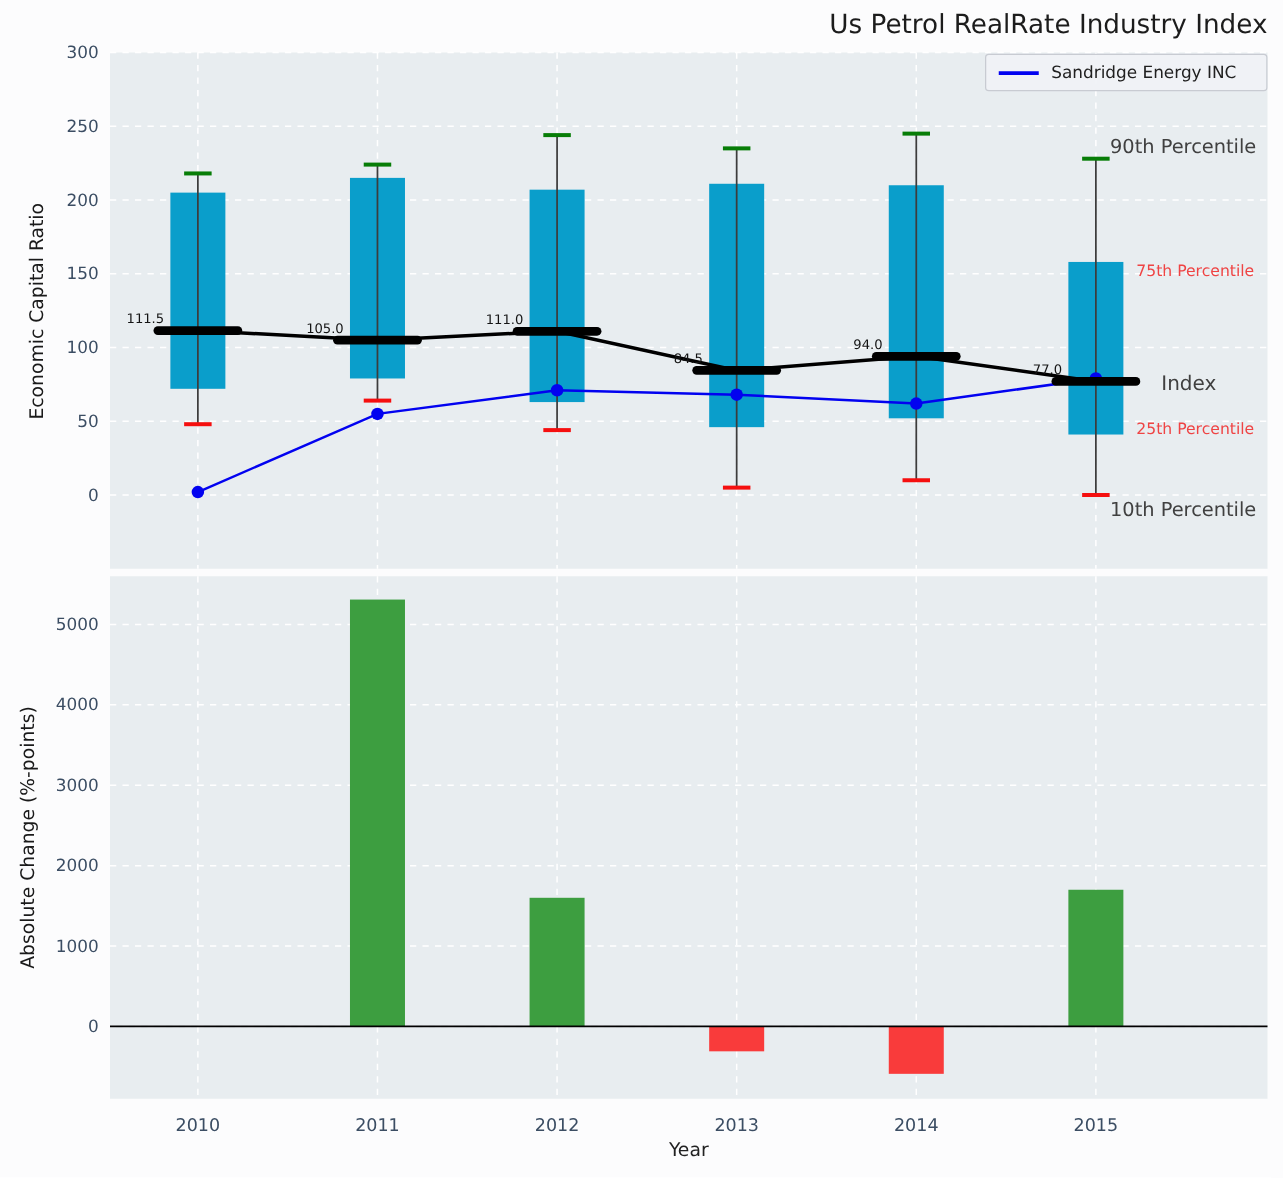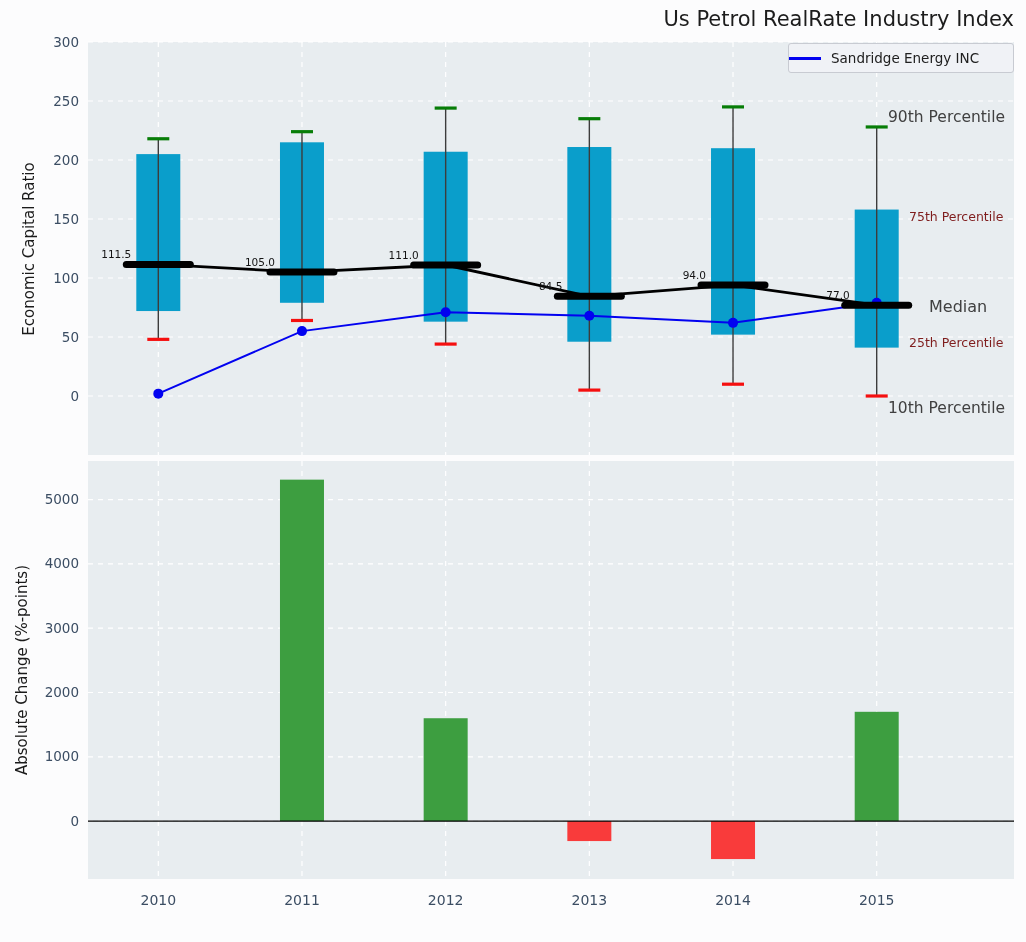--- a/index.html
+++ b/index.html
@@ -19,31 +19,31 @@
   svg text{font-family:"DejaVu Sans", sans-serif;}
   .ylabel{position:absolute;white-space:nowrap;font-size:15px;color:#1a1a1a;
     transform:translate(-50%,-50%) rotate(-90deg);}
   .ylabel-top{left:29px;top:249px;}
   .ylabel-bottom{left:22px;top:670px;}
   .xlabel{position:absolute;left:88px;width:926px;top:911px;text-align:center;
     font-size:15px;color:#222;}
   .legend{
     position:absolute;left:788px;top:43px;width:226px;height:30px;
     background:rgba(240,242,246,0.92);border:1px solid #c8cbd2;border-radius:3px;
-    display:flex;align-items:center;box-sizing:border-box;
+    display:flex;align-items:center;box-sizing:border-box;padding-left:10px;
   }
   .legend-line{display:inline-block;width:32px;height:3px;margin-right:10px;}
   .legend-text{font-size:13.5px;color:#202020;}
   .anno{position:absolute;white-space:nowrap;color:#404040;}
   .anno-p90{left:888px;top:108px;font-size:15.5px;}
   .anno-p75{left:909px;top:209px;font-size:12.5px;}
   .anno-median{left:929px;top:297px;font-size:16px;}
   .anno-p25{left:909px;top:335px;font-size:12.5px;text-align:right;}
   .anno-p10{left:888px;top:399px;font-size:15.5px;}
-  .cyan{color:#7f1d1d;}
+  .cyan{color:#ef4444;}
 </style>
 </head>
 <body>
 
 <div class="figure">
   <div class="chart-title">Us Petrol RealRate Industry Index</div>
   <div class="panel panel-top"></div>
   <div class="panel panel-bottom"></div>
 
   <svg id="chart" width="1026" height="942">
@@ -138,24 +138,25 @@
       <rect x="279.98" y="479.64923076923077" width="44" height="341.4738461538462" fill="#3d9e40"></rect>
       <rect x="423.66" y="718.2307692307693" width="44" height="102.89230769230767" fill="#3d9e40"></rect>
       <rect x="567.34" y="821.123076923077" width="44" height="19.935384615384578" fill="#f93b3b"></rect>
       <rect x="711.02" y="821.123076923077" width="44" height="37.94153846153847" fill="#f93b3b"></rect>
       <rect x="854.7" y="711.8" width="44" height="109.323076923077" fill="#3d9e40"></rect>
       <line x1="88" x2="1014" y1="821.123076923077" y2="821.123076923077" stroke="#000000" stroke-width="1.4"></line>
     </svg>
 
   <div class="ylabel ylabel-top">Economic Capital Ratio</div>
   <div class="ylabel ylabel-bottom">Absolute Change (%-points)</div>
+  <div class="xlabel">Year</div>
 
   <div class="legend">
     <span class="legend-line" style="background: rgb(2, 2, 240);"></span>
     <span class="legend-text">Sandridge Energy INC</span>
   </div>
 
   <div class="anno anno-p90">90th Percentile</div>
   <div class="anno anno-p75 cyan">75th Percentile</div>
-  <div class="anno anno-median">Median</div>
+  <div class="anno anno-median">Index</div>
   <div class="anno anno-p25 cyan">25th Percentile</div>
   <div class="anno anno-p10">10th Percentile</div>
 </div>
 
 </body></html>

